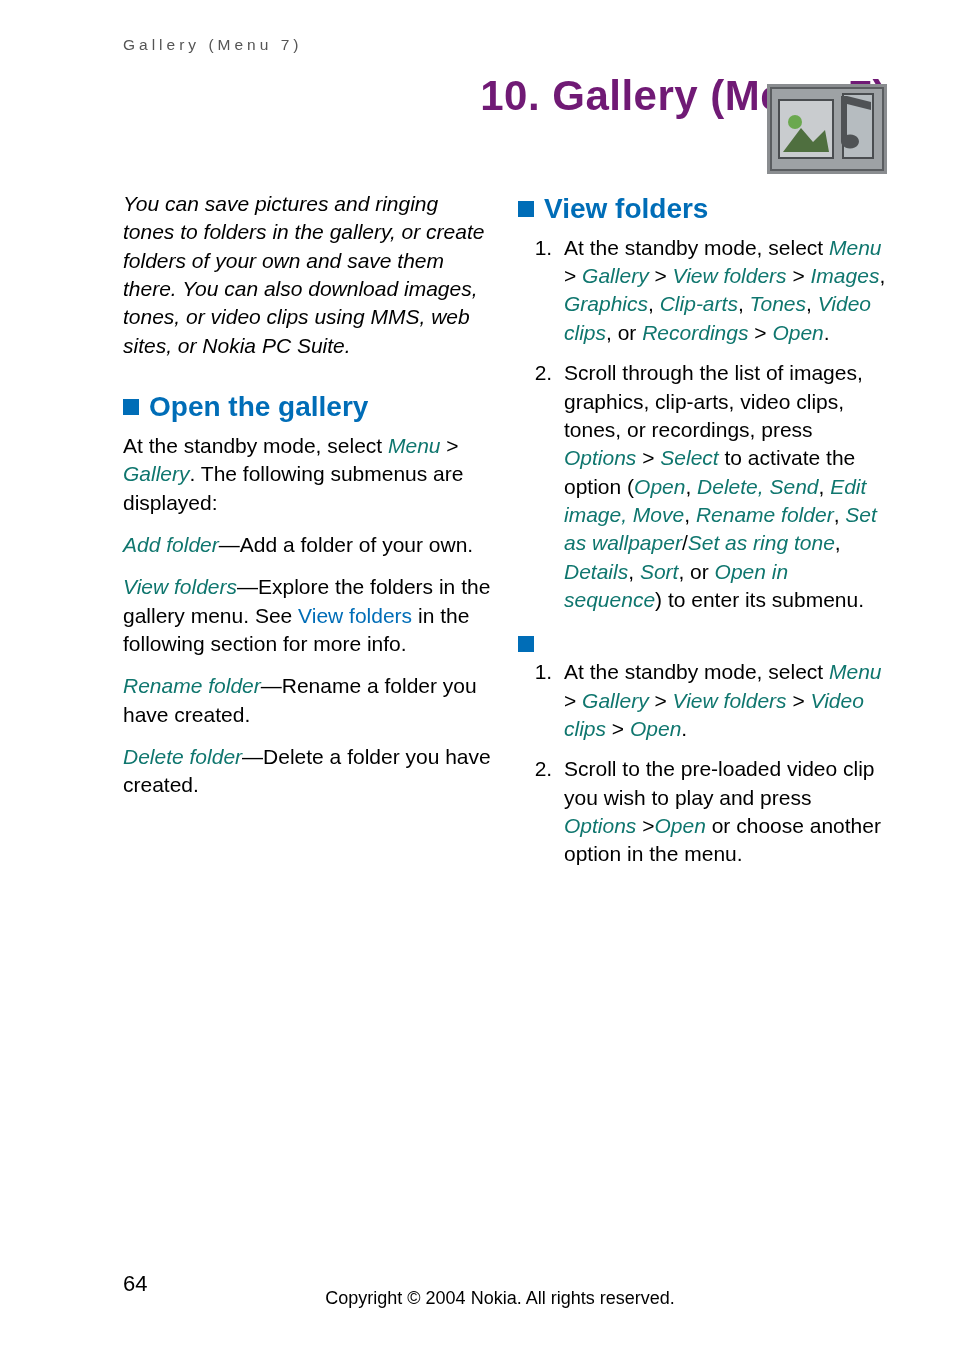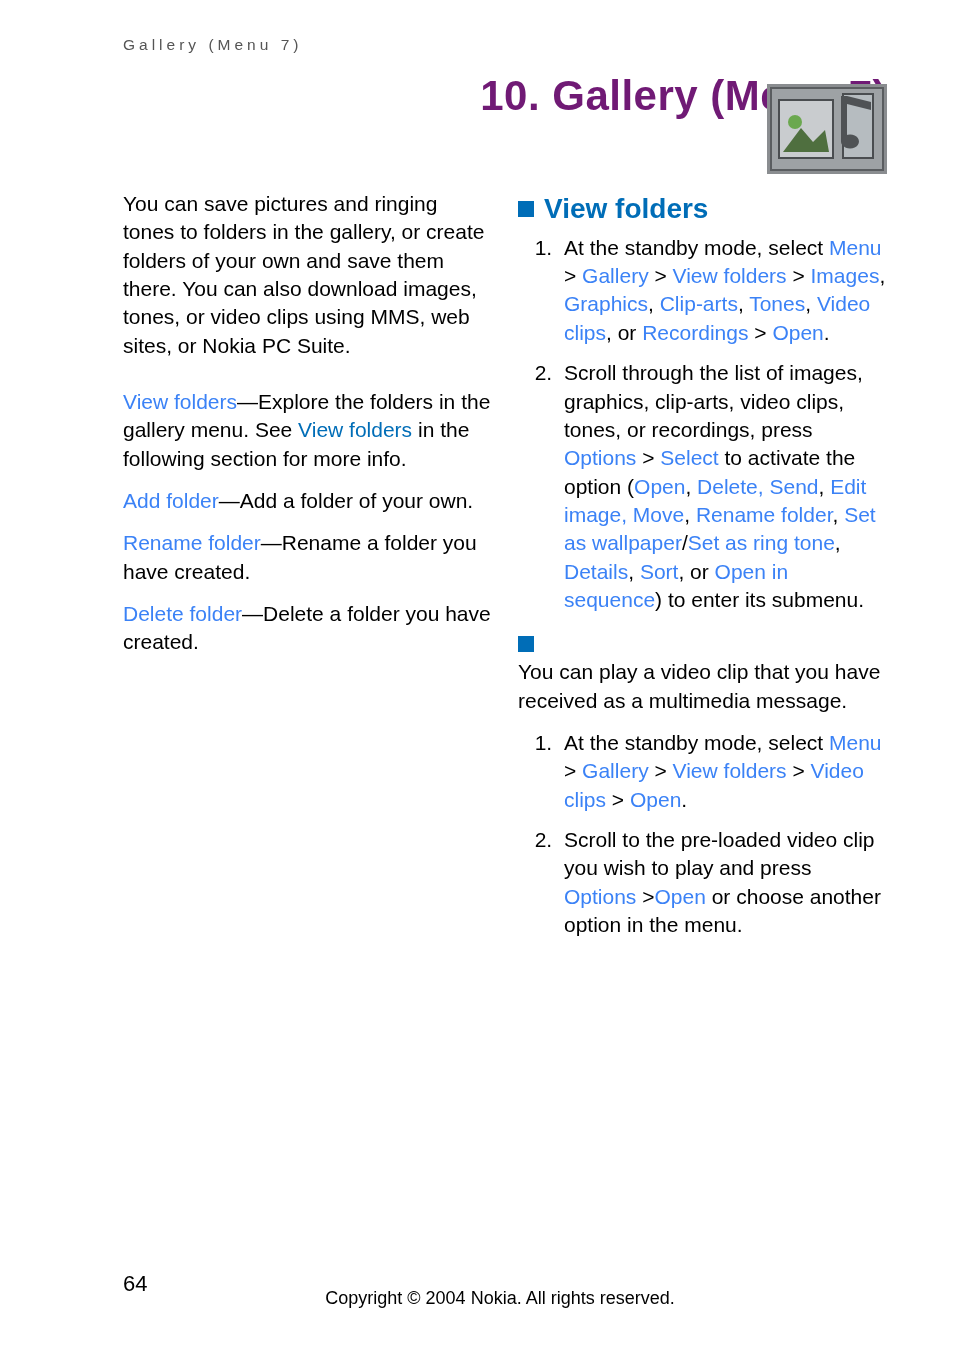--- a/index.html
+++ b/index.html
@@ -45,39 +45,40 @@
   .columns {
     column-count: 2;
     column-gap: 26px;
     font-size: 21px;
     line-height: 1.35;
     margin-top: 70px;
   }
   .columns p, .columns ol { break-inside: avoid-column; }
   .intro {
     margin: 0 0 28px 0;
+    font-style: italic;
   }
   .sec-head {
     color: #006db7;
     font-size: 28px;
     font-weight: bold;
     margin: 22px 0 6px 0;
     display: flex;
     align-items: center;
   }
   .sec-bullet {
     display: inline-block;
     width: 16px;
     height: 16px;
     background: #006db7;
     margin-right: 10px;
     flex-shrink: 0;
   }
   .bodytext { margin: 0 0 14px 0; }
-  .ui { color: #3b82f6; }
+  .ui { color: #0f766e; font-style: italic; }
   .link { color: #006db7; }
   ol.steps {
     list-style: decimal;
     padding-left: 40px;
     margin: 4px 0 0 0;
   }
   ol.steps li {
     padding-left: 6px;
     margin-bottom: 12px;
   }
@@ -120,25 +121,34 @@
       <rect x="74" y="12" width="6" height="46" fill="#4f5255"></rect>
       <path d="M 74 58 a 9 7 0 1 0 0 -1 Z" fill="#4f5255"></path>
       <path d="M 80 12 L 104 18 L 104 26 L 80 20 Z" fill="#4f5255"></path>
     </svg>
   </div>
 
   <div class="columns">
 
     <p class="intro">You can save pictures and ringing tones to folders in the gallery, or create folders of your own and save them there. You can also download images, tones, or video clips using MMS, web sites, or Nokia PC Suite.</p>
 
+    <div class="avoid-break">
+      <div class="sec-head">
+        <span class="sec-bullet"></span>
+        <span>Open the gallery</span>
+      </div>
+      <p class="bodytext">
+        <span>At the standby mode, select </span><span class="ui">Menu</span><span> &gt; </span><span class="ui">Gallery</span><span>. The following submenus are displayed:</span>
+      </p>
+    </div>
+    <p class="bodytext">
+      <span class="ui">Add folder</span><span>—Add a folder of your own.</span>
+    </p>
     <p class="bodytext">
       <span class="ui">View folders</span><span>—Explore the folders in the gallery menu. See </span><span class="link">View folders</span><span> in the following section for more info.</span>
-    </p>
-    <p class="bodytext">
-      <span class="ui">Add folder</span><span>—Add a folder of your own.</span>
     </p>
     <p class="bodytext">
       <span class="ui">Rename folder</span><span>—Rename a folder you have created.</span>
     </p>
     <p class="bodytext">
       <span class="ui">Delete folder</span><span>—Delete a folder you have created.</span>
     </p>
 
     <div class="avoid-break">
       <div class="sec-head">
@@ -152,21 +162,20 @@
         <li>
           <span>Scroll through the list of images, graphics, clip-arts, video clips, tones, or recordings, press </span><span class="ui">Options</span><span> &gt; </span><span class="ui">Select</span><span> to activate the option (</span><span class="ui">Open</span><span>, </span><span class="ui">Delete, Send</span><span>, </span><span class="ui">Edit image, Move</span><span>, </span><span class="ui">Rename folder</span><span>, </span><span class="ui">Set as wallpaper</span><span>/</span><span class="ui">Set as ring tone</span><span>, </span><span class="ui">Details</span><span>, </span><span class="ui">Sort</span><span>, or </span><span class="ui">Open in sequence</span><span>) to enter its submenu.</span>
         </li>
       </ol>
     </div>
 
     <div class="avoid-break">
       <div class="sec-head">
         <span class="sec-bullet"></span>
       </div>
-      <p class="bodytext">You can play a video clip that you have received as a multimedia message.</p>
       <ol class="steps">
         <li>
           <span>At the standby mode, select </span><span class="ui">Menu</span><span> &gt; </span><span class="ui">Gallery</span><span> &gt; </span><span class="ui">View folders</span><span> &gt; </span><span class="ui">Video clips</span><span> &gt; </span><span class="ui">Open</span><span>.</span>
         </li>
         <li>
           <span>Scroll to the pre-loaded video clip you wish to play and press </span><span class="ui">Options</span><span> &gt;</span><span class="ui">Open</span><span> or choose another option in the menu.</span>
         </li>
       </ol>
     </div>
 

